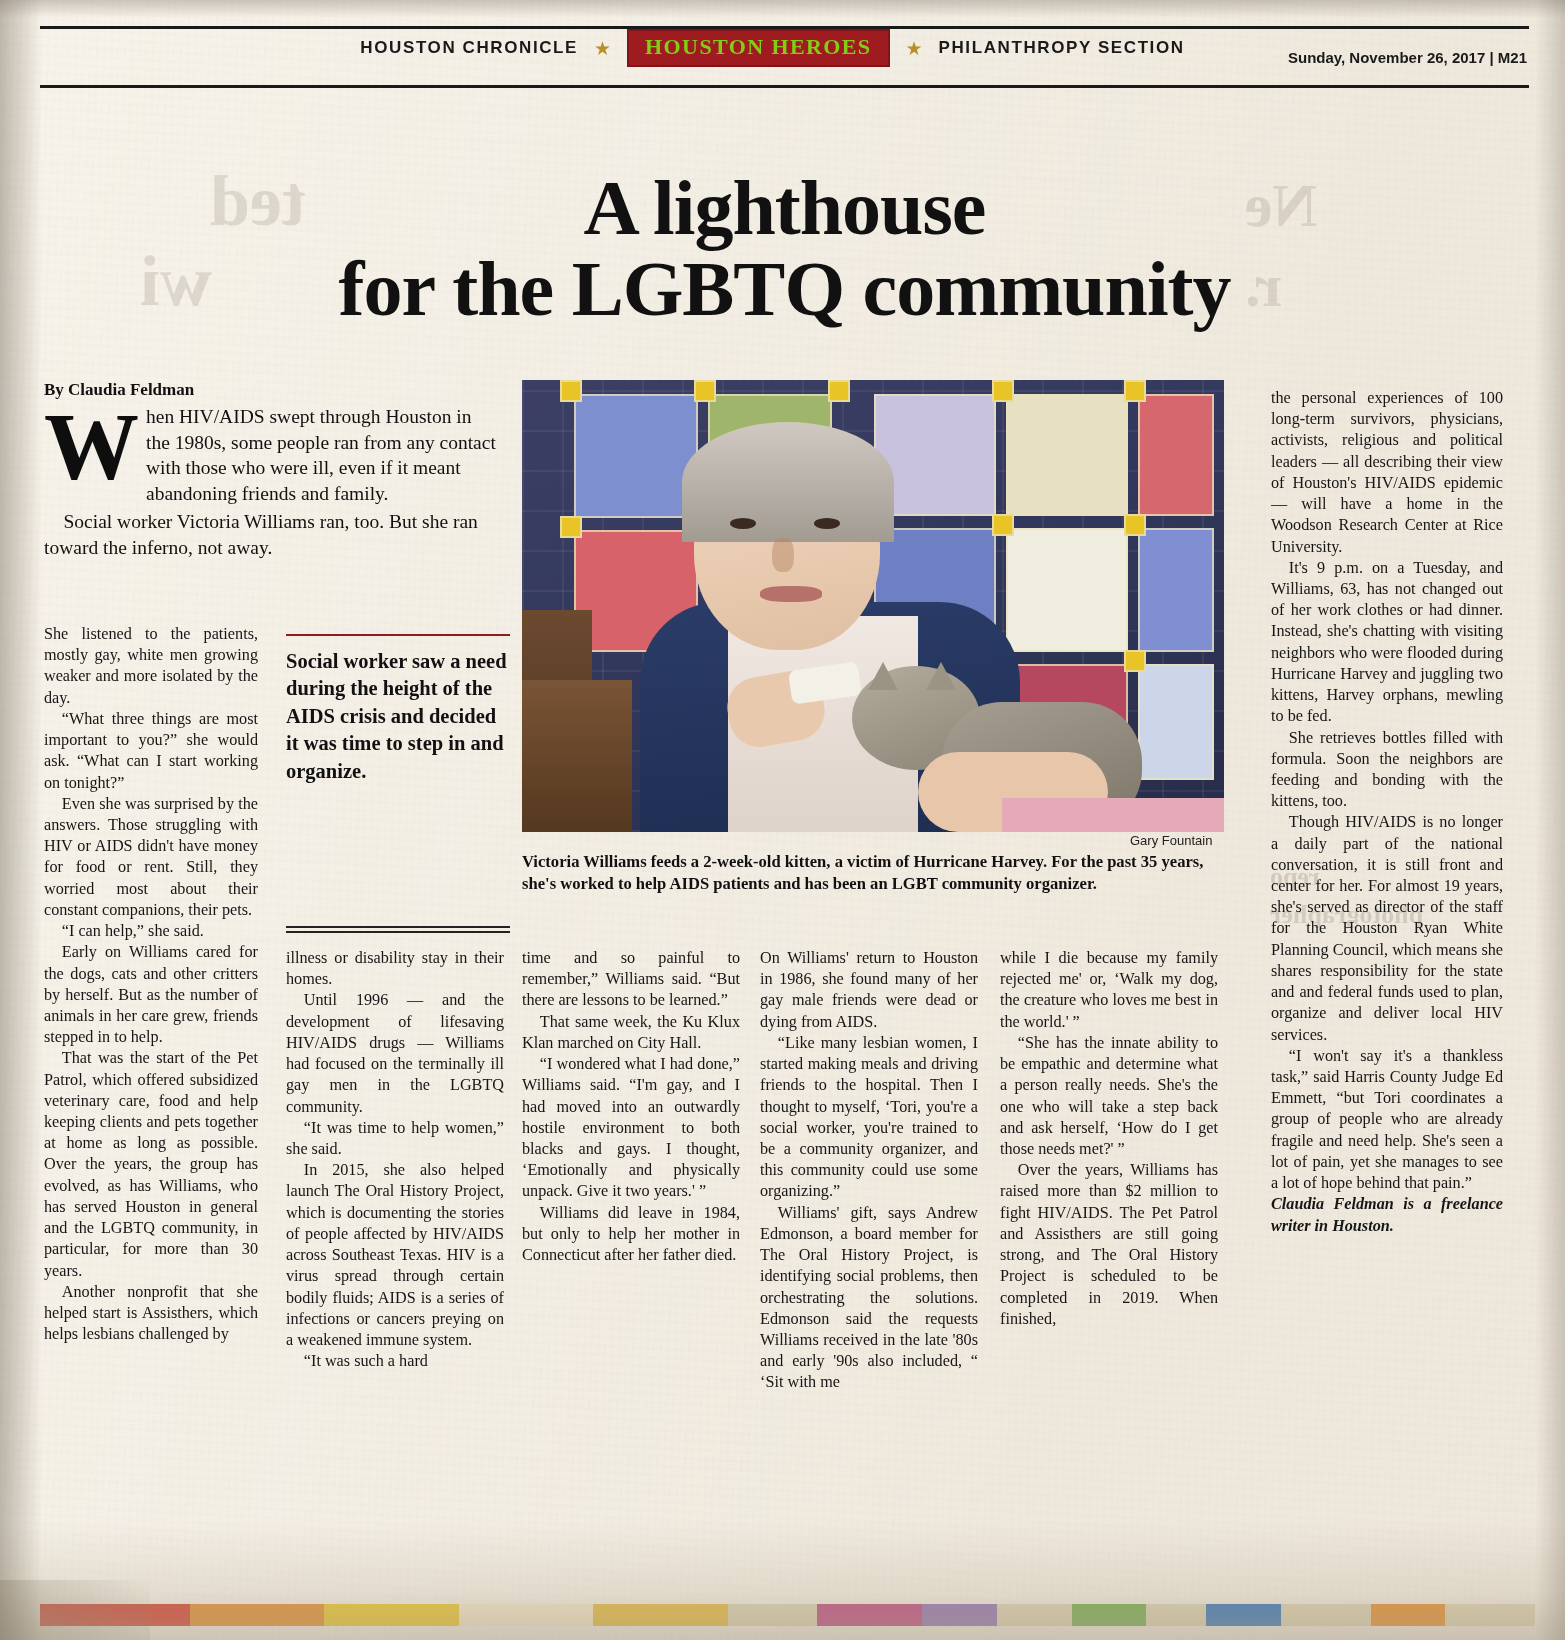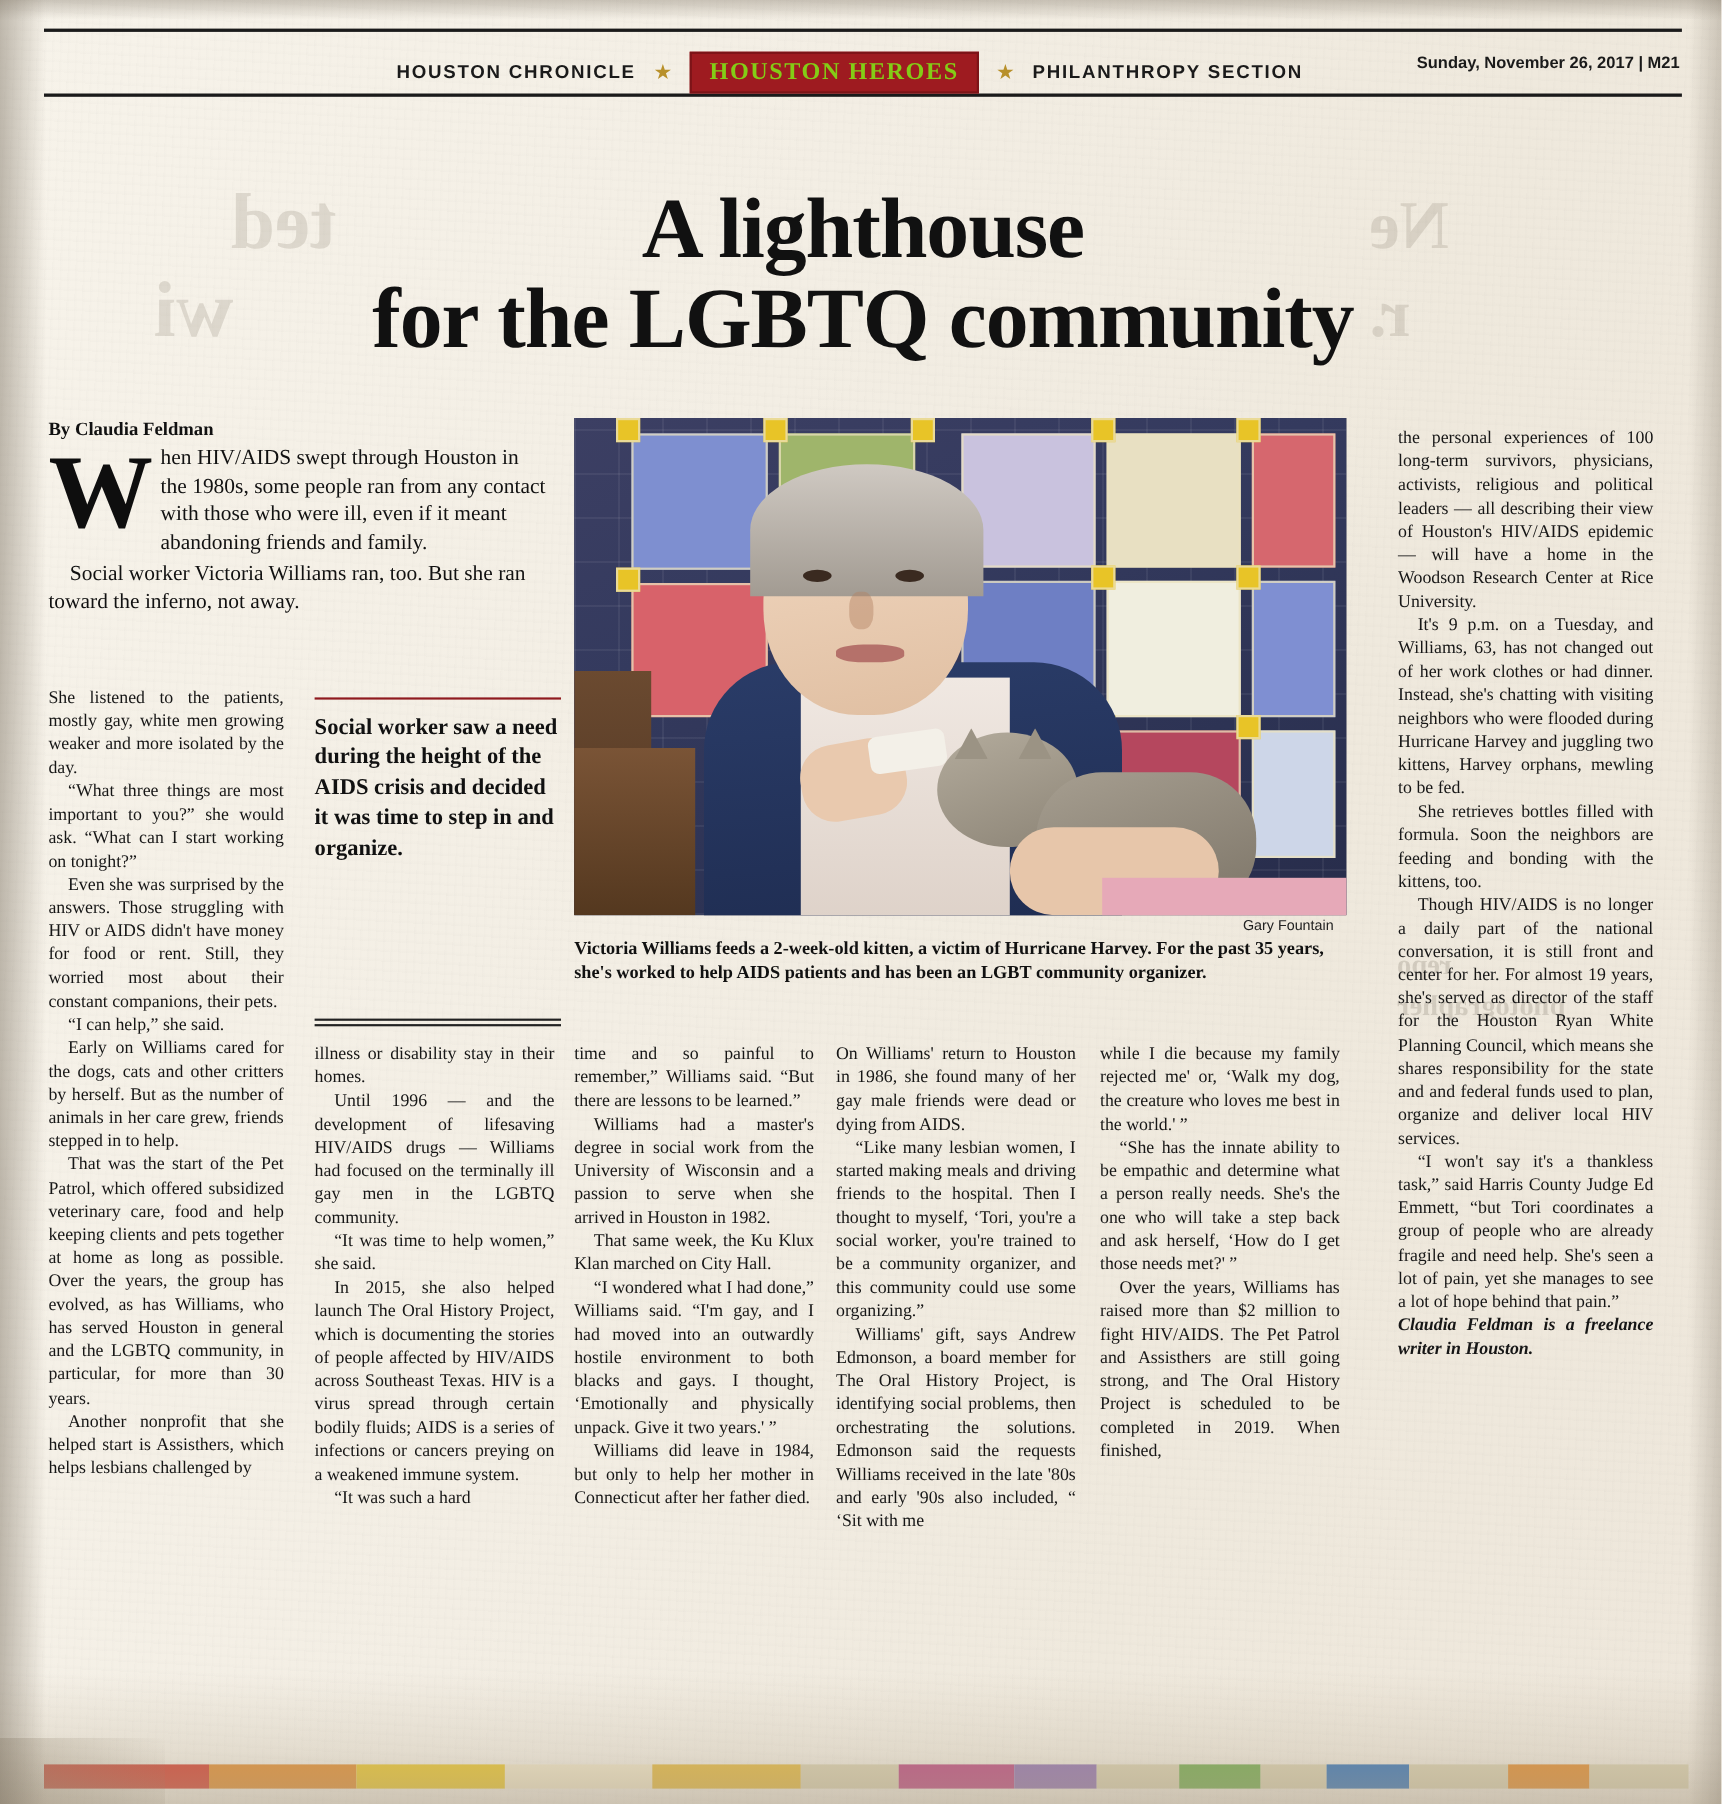--- a/index.html
+++ b/index.html
@@ -57,21 +57,21 @@
   }
   .rule-top {
     position:absolute; left:0; right:0; top:0; height:3px; background:#1a1a1a;
   }
   .rule-bottom {
     position:absolute; left:0; right:0; bottom:0; height:3px; background:#1a1a1a;
   }
   .masthead-inner {
     position:absolute;
     left:0; right:0; top:3px; bottom:3px;
-    display:flex; align-items:flex-end; justify-content:center;
+    display:flex; align-items:flex-start; justify-content:center;
   }
   .mh-center {
     display:flex; align-items:center; gap:16px;
     transform: translateX(-12px);
   }
   .mh-label {
     font-family: "Liberation Sans", sans-serif;
     font-weight: 700;
     font-size: 17px;
     letter-spacing: 1.6px;
@@ -435,21 +435,20 @@
   <div class="col c2">
     <p class="first">illness or disability stay in their homes.</p>
     <p>Until 1996 — and the development of lifesaving HIV/AIDS drugs — Williams had focused on the terminally ill gay men in the LGBTQ community.</p>
     <p>“It was time to help women,” she said.</p>
     <p>In 2015, she also helped launch The Oral History Project, which is documenting the stories of people affected by HIV/AIDS across Southeast Texas. HIV is a virus spread through certain bodily fluids; AIDS is a series of infections or cancers preying on a weakened immune system.</p>
     <p>“It was such a hard</p>
   </div>
 
   <div class="col c3">
     <p class="first">time and so painful to remember,” Williams said. “But there are lessons to be learned.”</p>
-    <p>Williams had a master's degree in social work from the University of Wisconsin and a passion to serve when she arrived in Houston in 1982.</p>
     <p>That same week, the Ku Klux Klan marched on City Hall.</p>
     <p>“I wondered what I had done,” Williams said. “I'm gay, and I had moved into an outwardly hostile environment to both blacks and gays. I thought, ‘Emotionally and physically unpack. Give it two years.' ”</p>
     <p>Williams did leave in 1984, but only to help her mother in Connecticut after her father died.</p>
   </div>
 
   <div class="col c4">
     <p class="first">On Williams' return to Houston in 1986, she found many of her gay male friends were dead or dying from AIDS.</p>
     <p>“Like many lesbian women, I started making meals and driving friends to the hospital. Then I thought to myself, ‘Tori, you're a social worker, you're trained to be a community organizer, and this community could use some organizing.”</p>
     <p>Williams' gift, says Andrew Edmonson, a board member for The Oral History Project, is identifying social problems, then orchestrating the solutions. Edmonson said the requests Williams received in the late '80s and early '90s also included, “ ‘Sit with me</p>
   </div>

